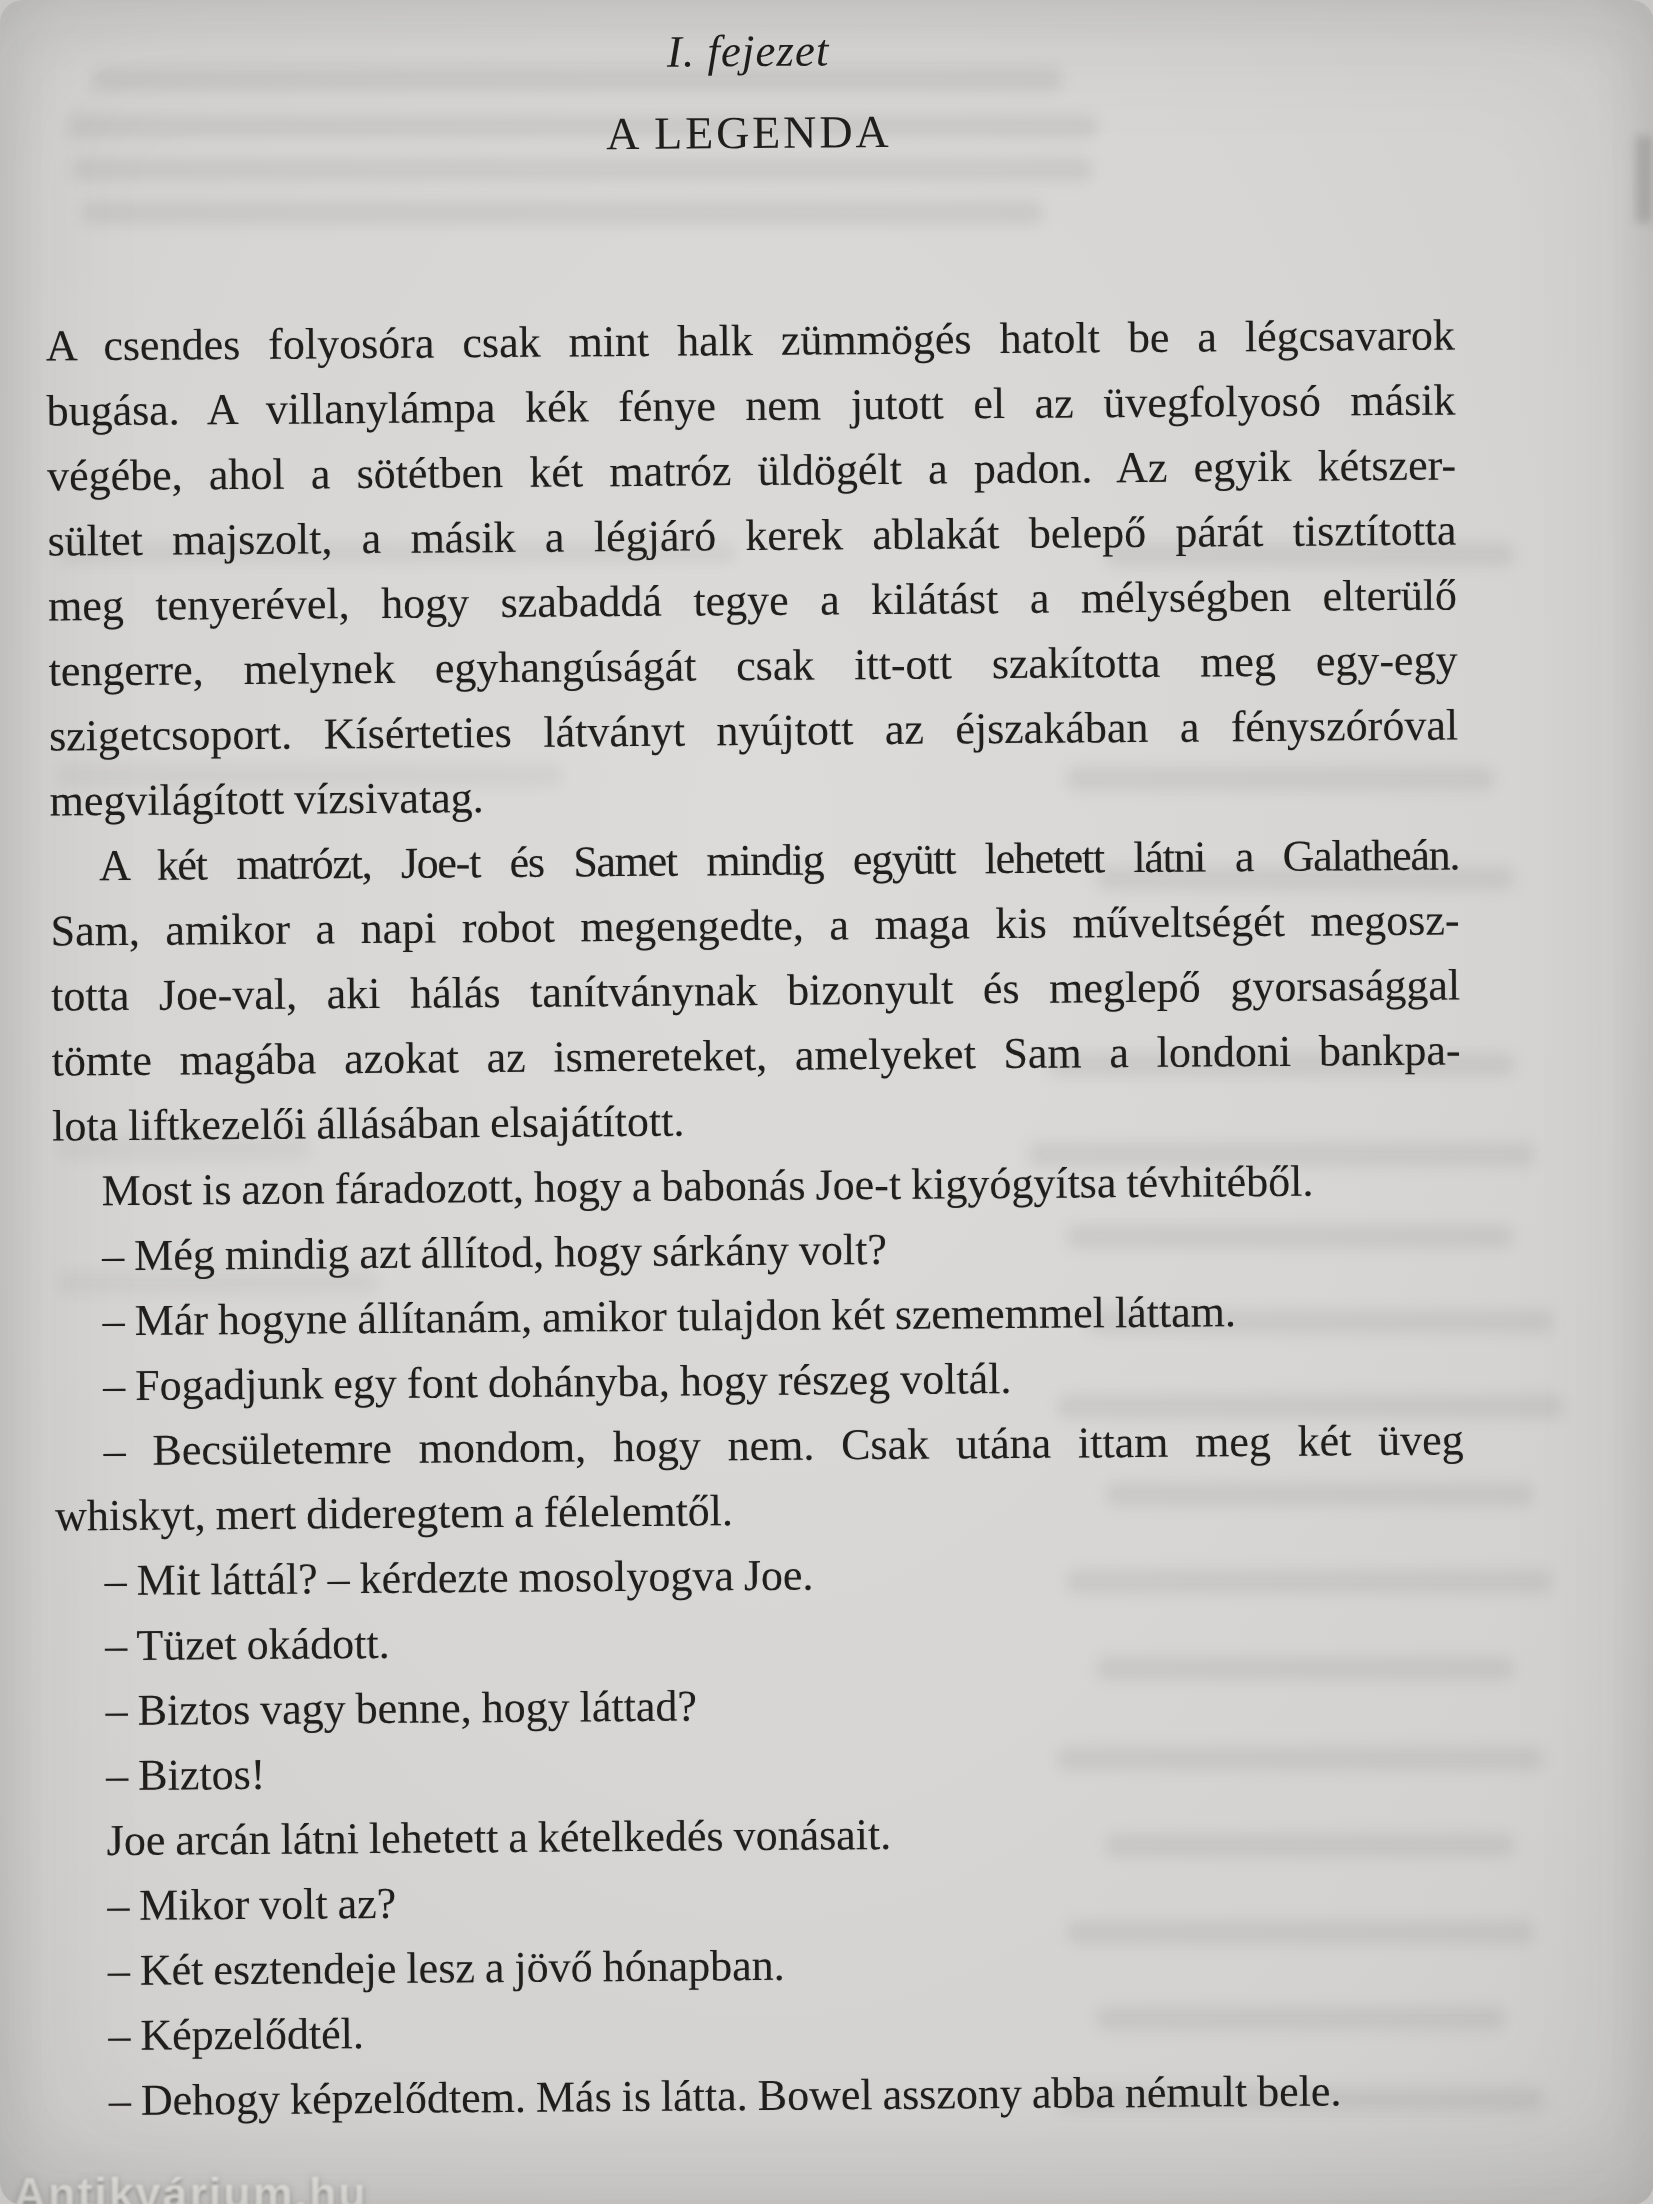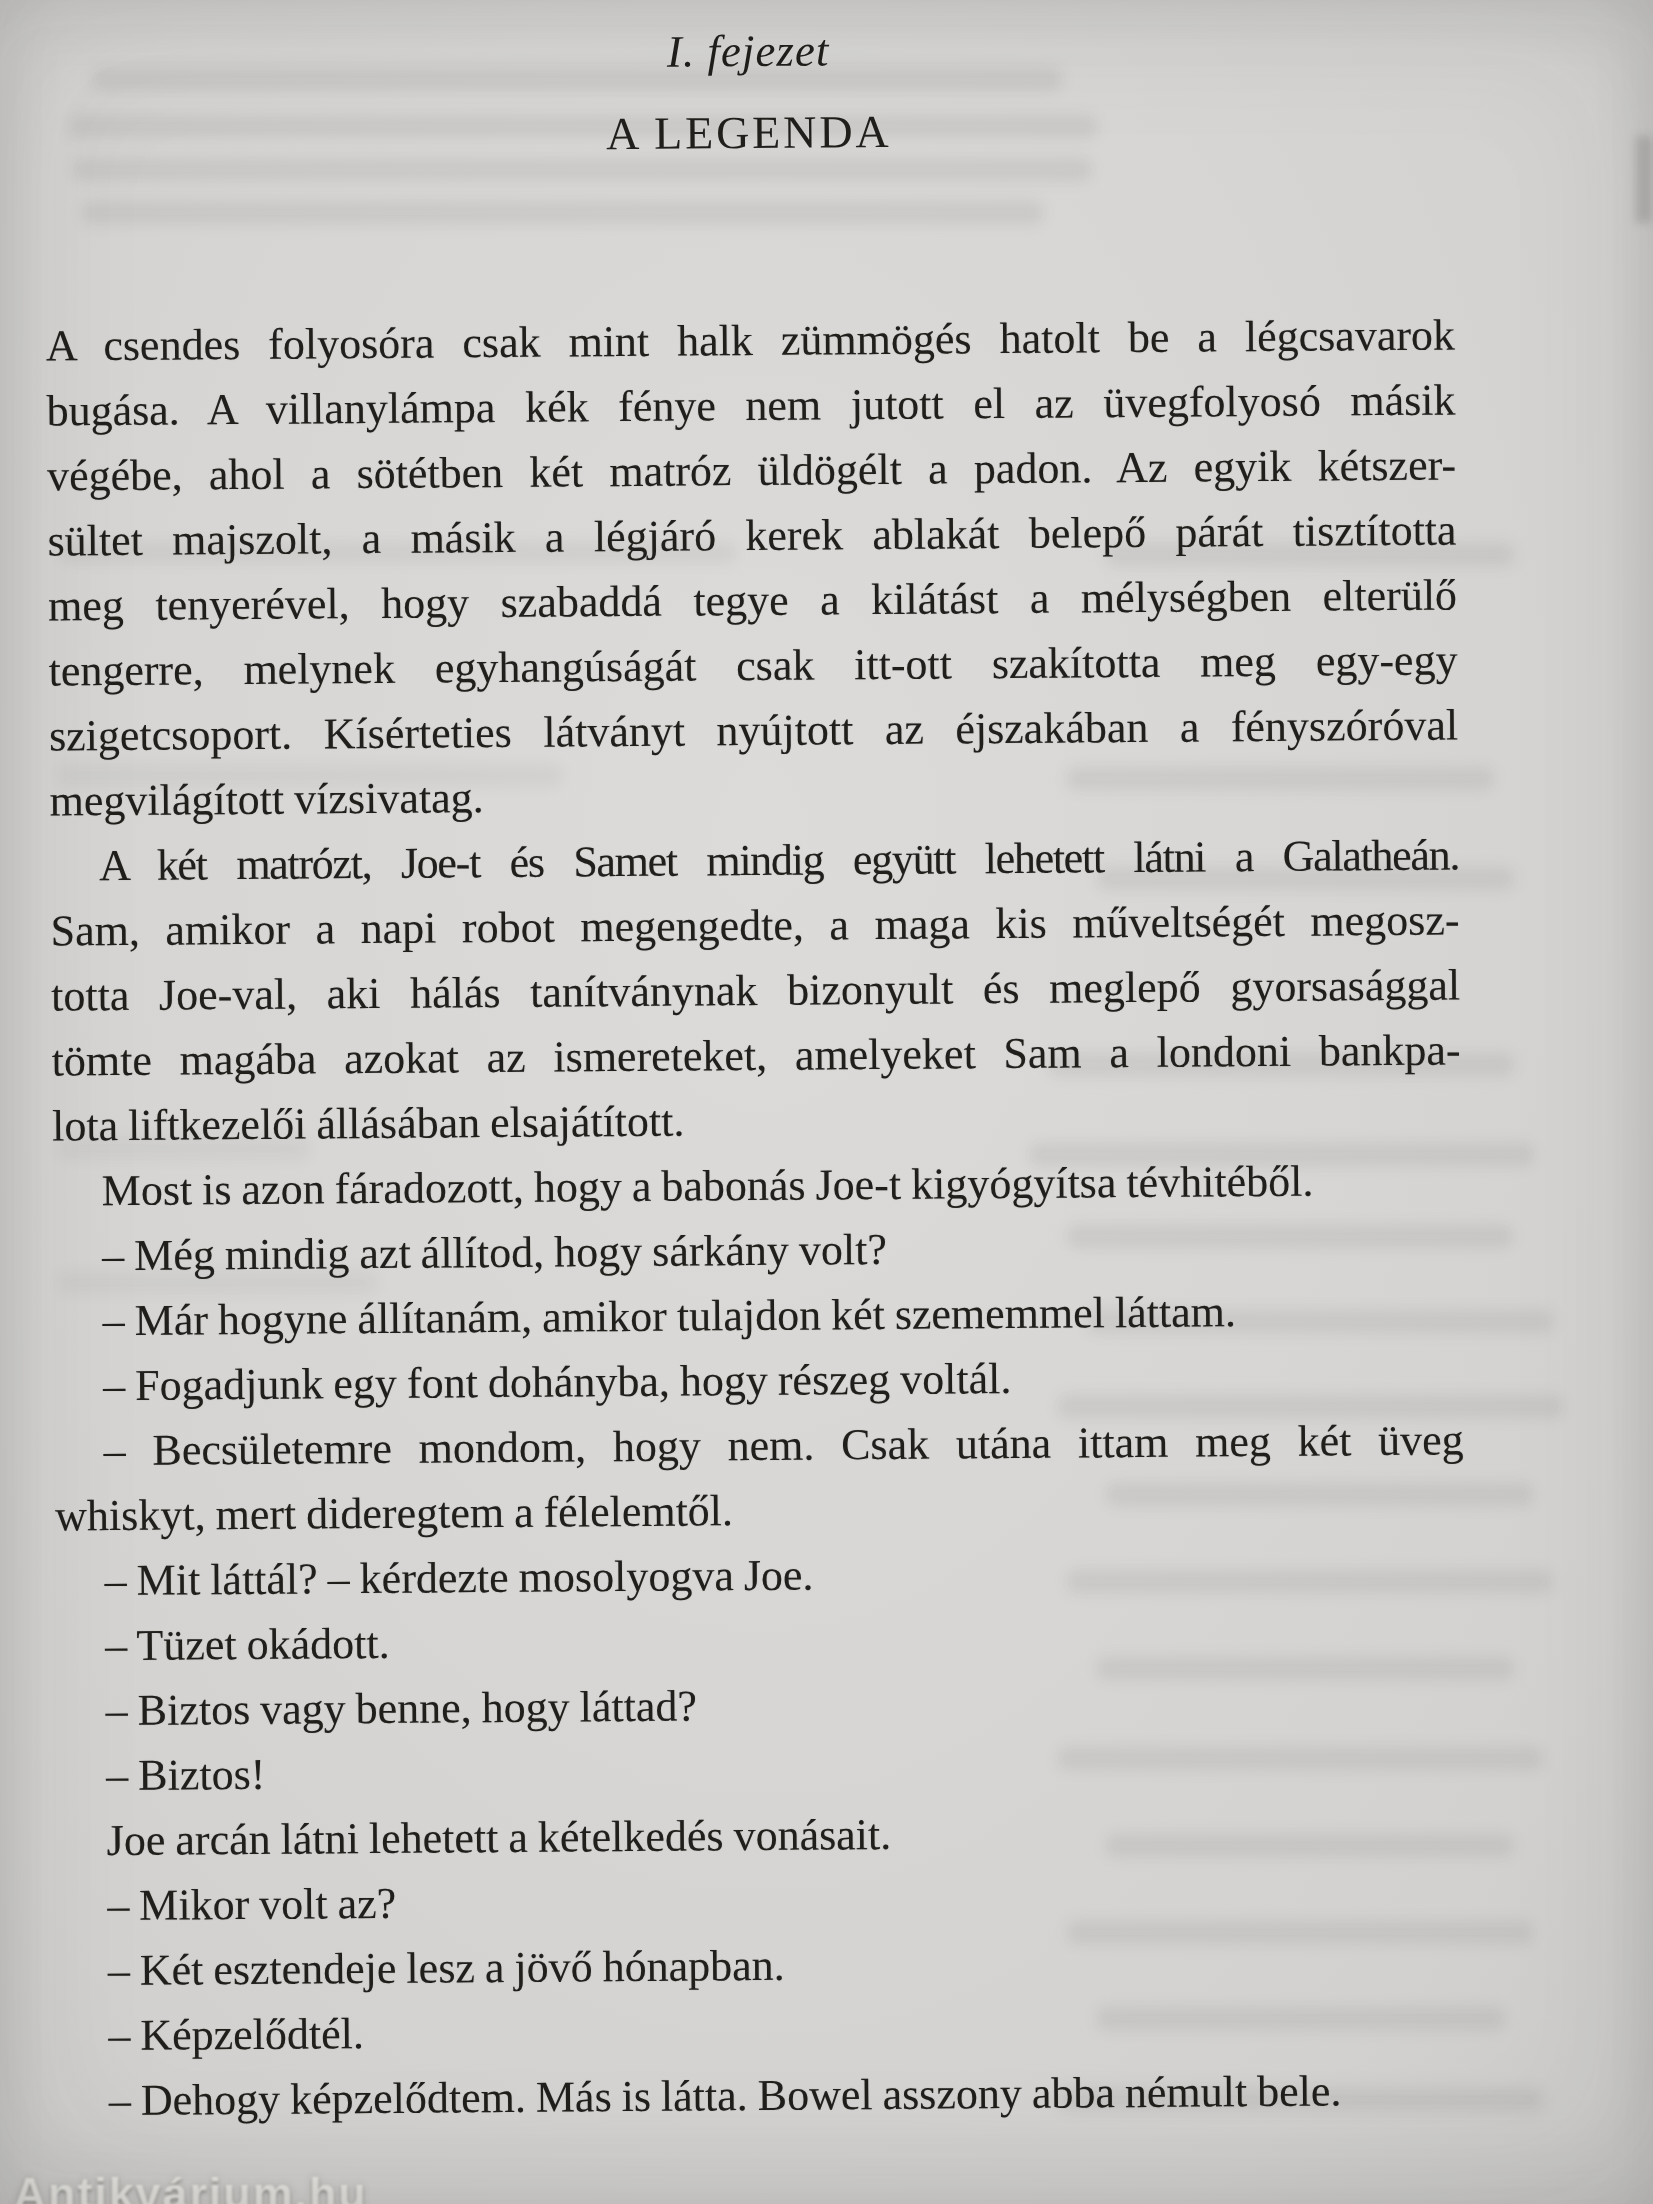--- a/index.html
+++ b/index.html
@@ -7,20 +7,21 @@
     width:1654px;height:2205px;
     background:#c8c7c5;
     font-family:"Liberation Serif", serif;
     overflow:hidden;
   }
   .page{
     position:relative;
     width:1654px;height:2205px;
     background:radial-gradient(ellipse at 46% 38%, #dcdbd9 0%, #d7d6d4 45%, #d2d1cf 78%, #c9c8c6 100%);
     overflow:hidden;
+    border-radius:23px;
   }
   .page::after{
     content:"";
     position:absolute;inset:0;
     box-shadow:inset 0 0 155px rgba(40,40,38,0.10), inset 0 -29px 78px rgba(40,40,38,0.06), inset 0 24px 58px rgba(40,40,38,0.05);
     pointer-events:none;
   }
   .content{
     position:absolute;
     left:50px;top:0;width:1409px;

